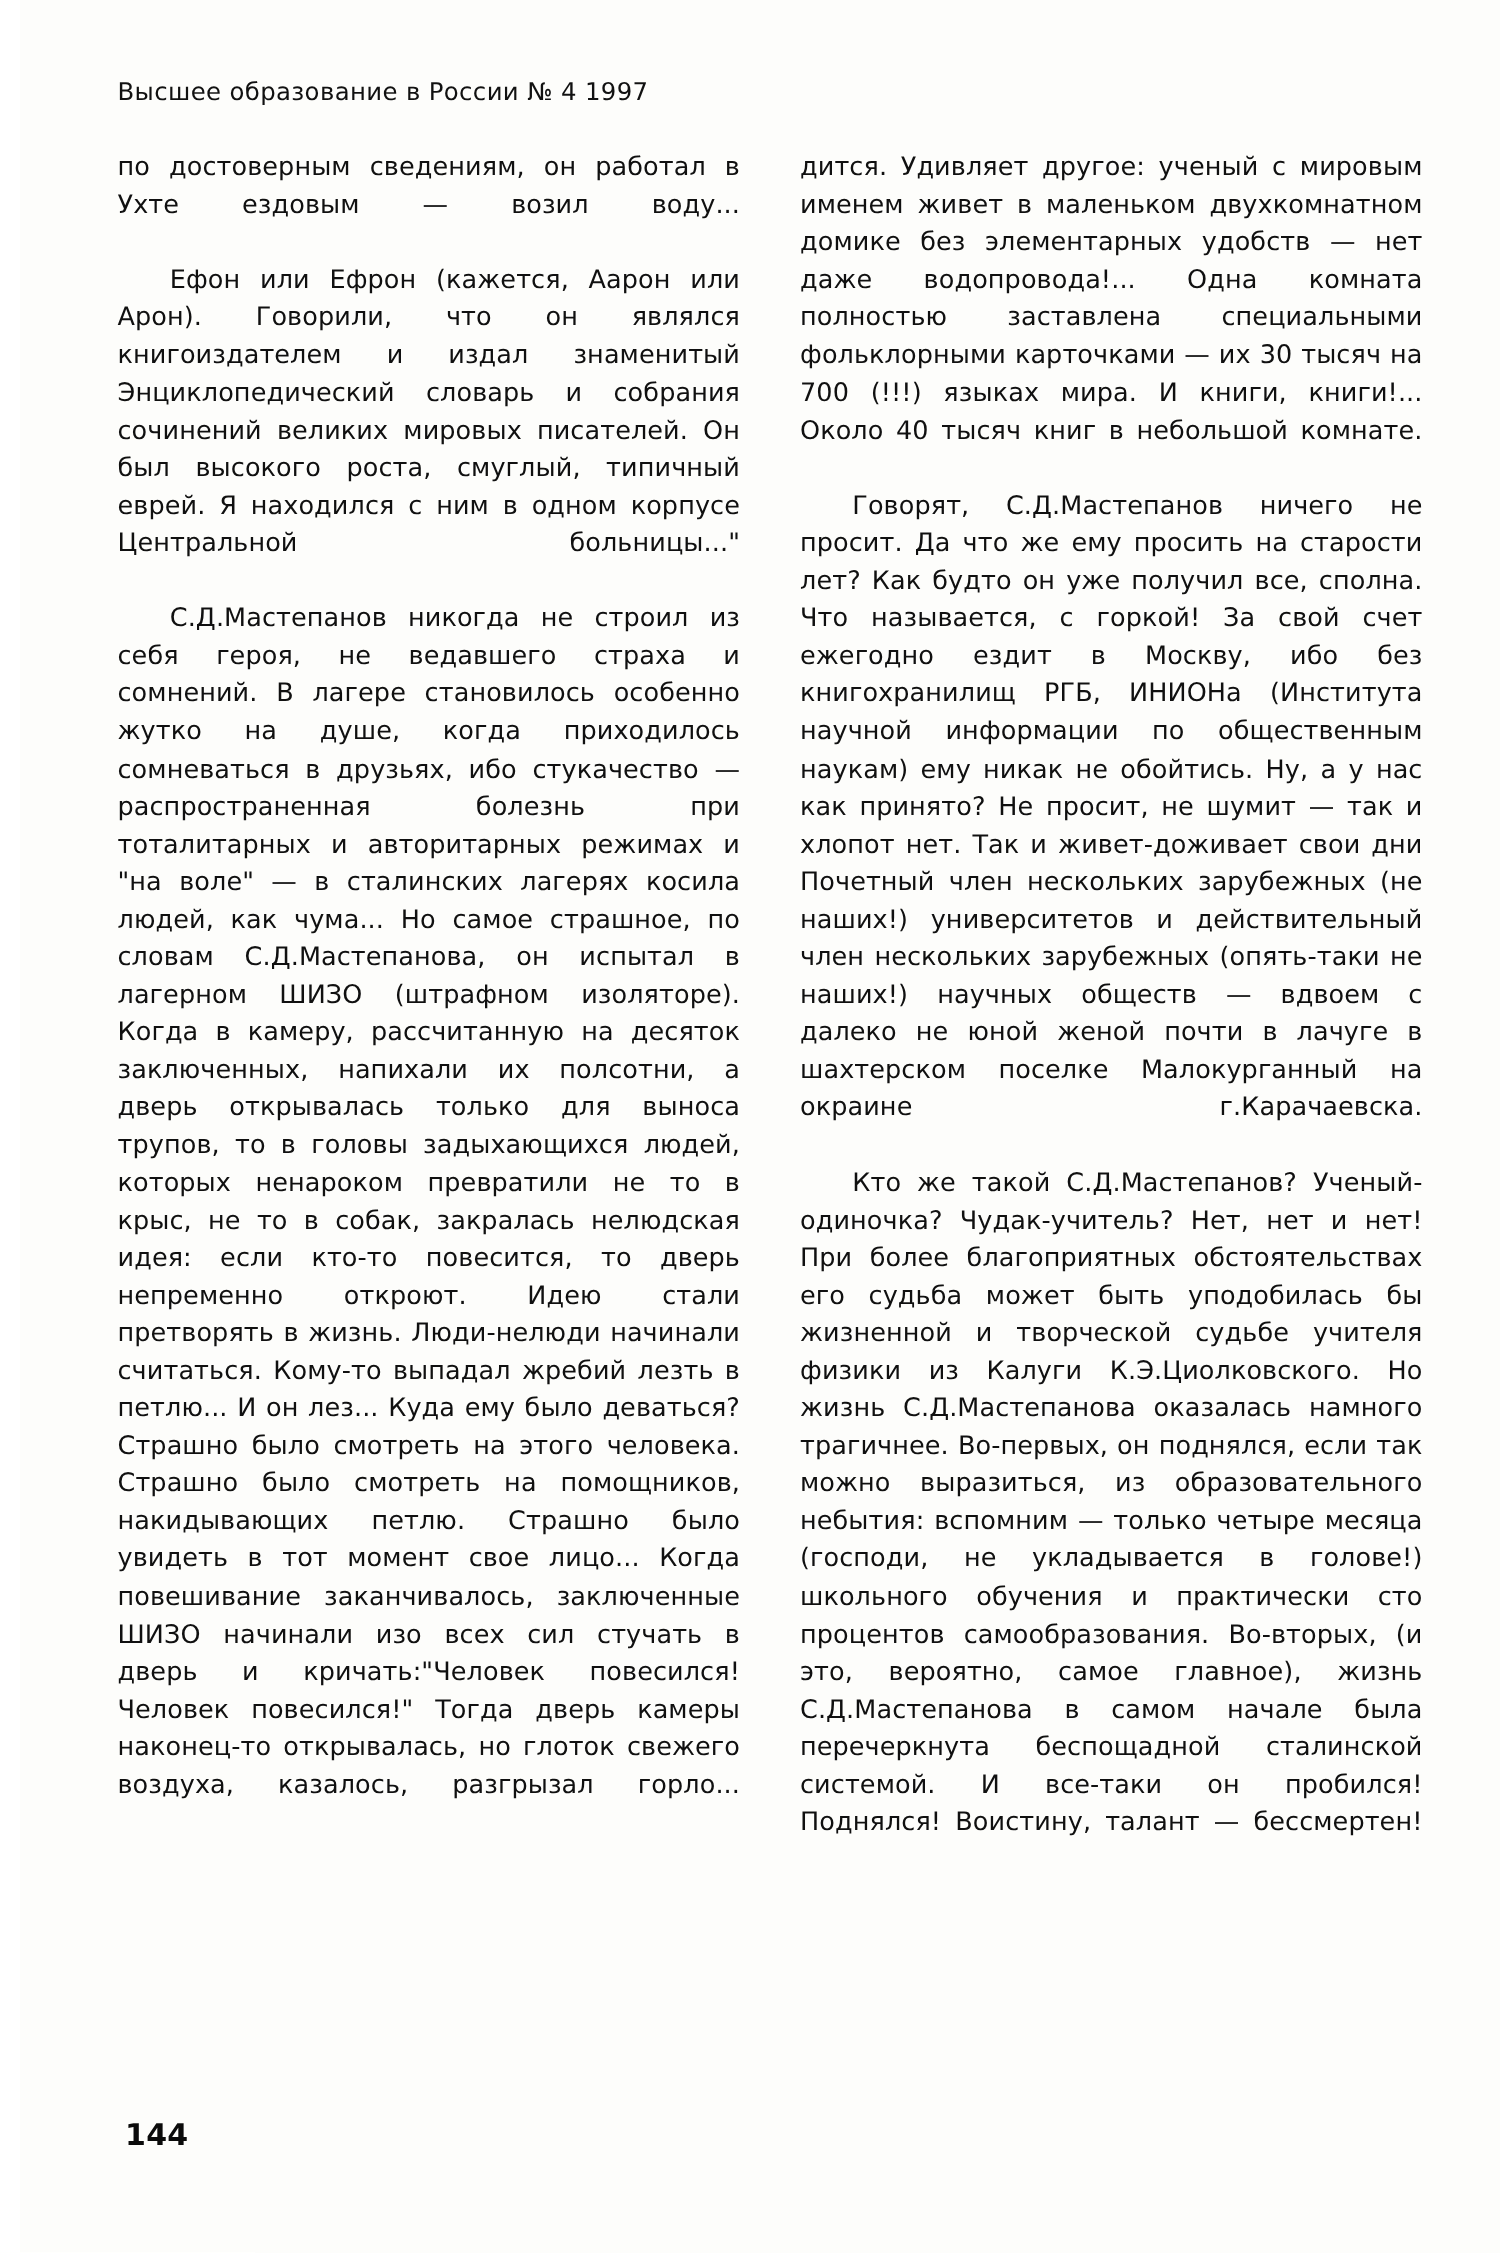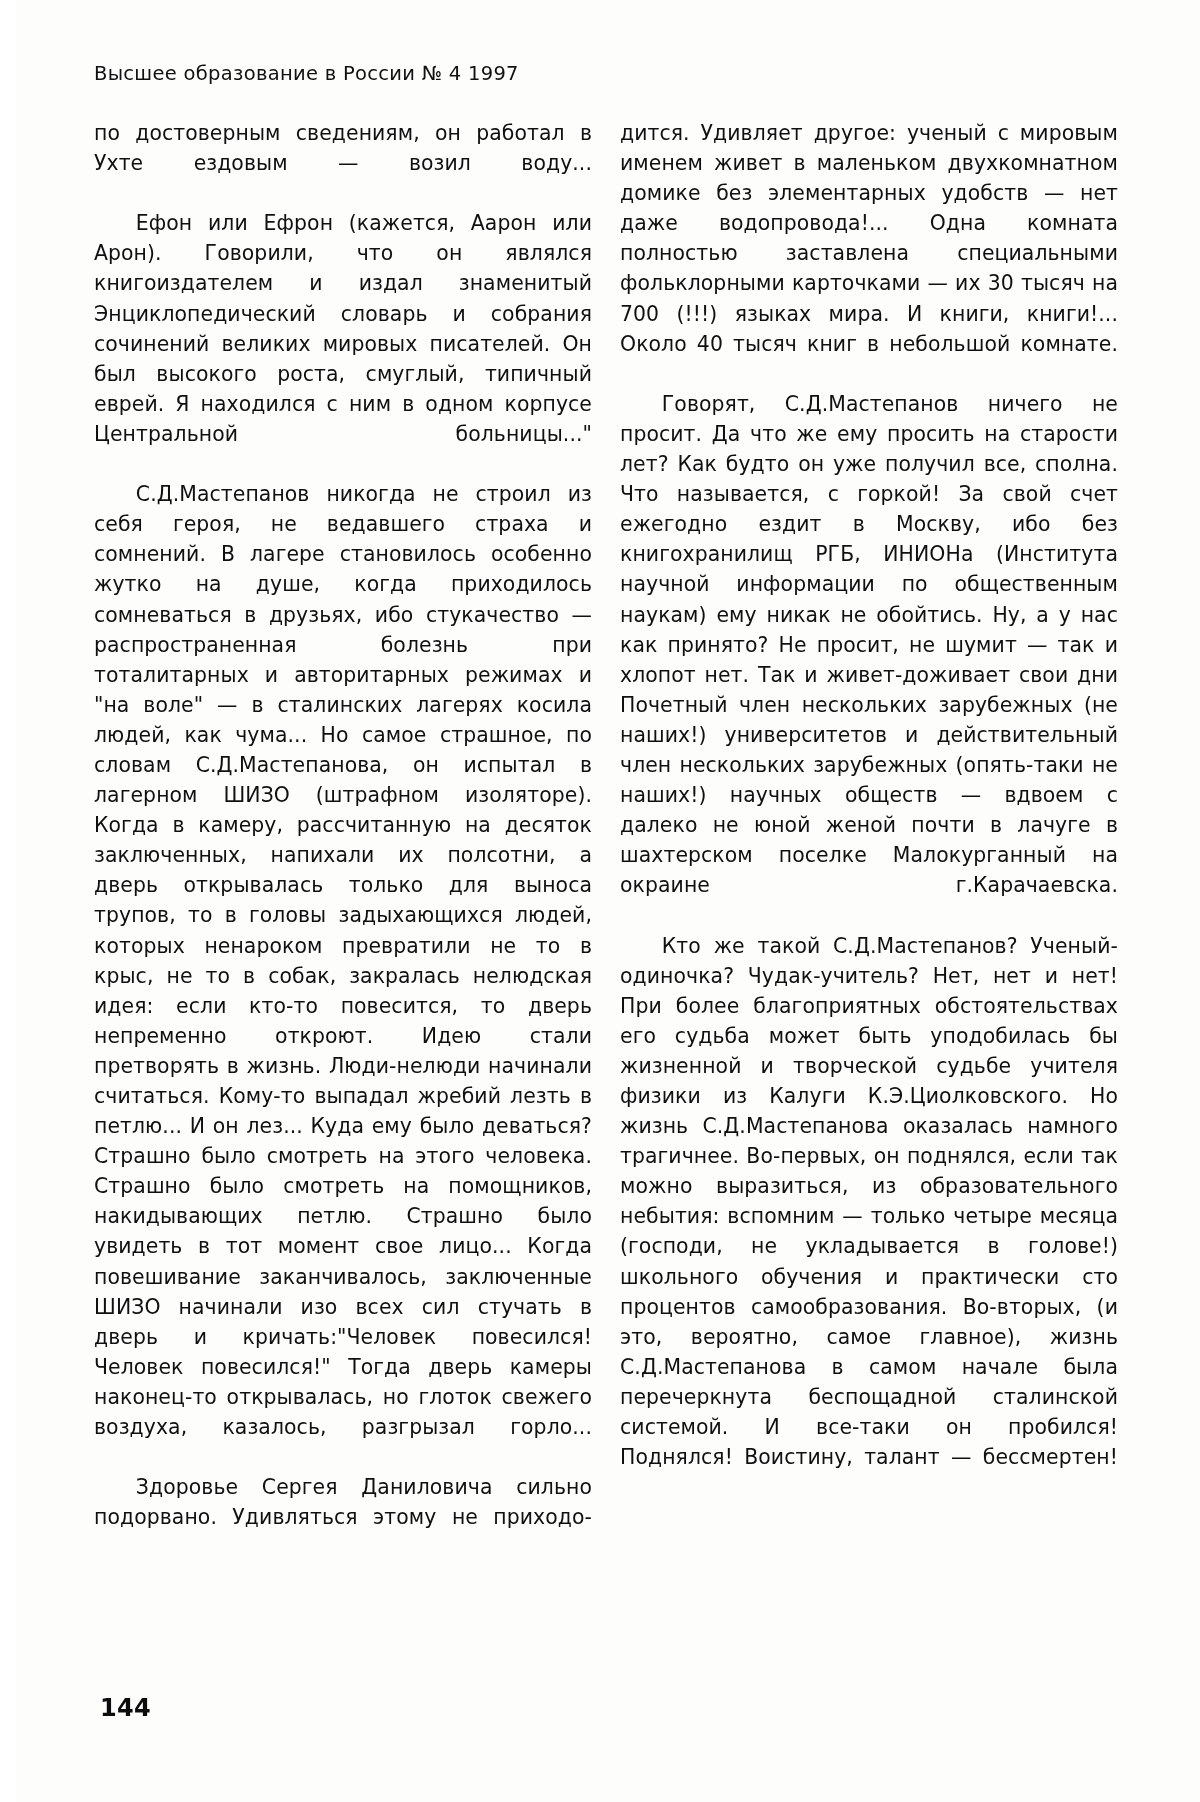--- a/index.html
+++ b/index.html
@@ -42,20 +42,21 @@
 
   
   .columns {
     position: absolute;
     left: 78px;
     top: 118px;
     width: 1044px;
     display: flex;
     flex-direction: row;
     gap: 28px;
+    justify-content: space-between;
   }
   .column {
     width: 498px;
   }
 
   .para {
     margin: 0;
     font-size: 20.4px;
     line-height: 30.1px;
     text-align: justify;
@@ -91,21 +92,20 @@
 <div class="page">
 
   <div class="running-head">Высшее образование в России № 4 1997</div>
 
   <div class="columns">
 
     <div class="column">
       <p class="para">по достоверным сведениям, он работал в Ухте ездовым — возил воду...</p>
       <p class="para indent">Ефон или Ефрон (кажется, Аарон или Арон). Говорили, что он являлся книгоиздателем и издал знаменитый Энциклопедический словарь и собрания сочинений великих мировых писателей. Он был высокого роста, смуглый, типичный еврей. Я находился с ним в одном корпусе Центральной больницы..."</p>
       <p class="para indent">С.Д.Мастепанов никогда не строил из себя героя, не ведавшего страха и сомнений. В лагере становилось особенно жутко на душе, когда приходилось сомневаться в друзьях, ибо стукачество — распространенная болезнь при тоталитарных и авторитарных режимах и "на воле" — в сталинских лагерях косила людей, как чума... Но самое страшное, по словам С.Д.Мастепанова, он испытал в лагерном ШИЗО (штрафном изоляторе). Когда в камеру, рассчитанную на десяток заключенных, напихали их полсотни, а дверь открывалась только для выноса трупов, то в головы задыхающихся людей, которых ненароком превратили не то в крыс, не то в собак, закралась нелюдская идея: если кто-то повесится, то дверь непременно откроют. Идею стали претворять в жизнь. Люди-нелюди начинали считаться. Кому-то выпадал жребий лезть в петлю... И он лез... Куда ему было деваться? Страшно было смотреть на этого человека. Страшно было смотреть на помощников, накидывающих петлю. Страшно было увидеть в тот момент свое лицо... Когда повешивание заканчивалось, заключенные ШИЗО начинали изо всех сил стучать в дверь и кричать:"Человек повесился! Человек повесился!" Тогда дверь камеры наконец-то открывалась, но глоток свежего воздуха, казалось, разгрызал горло...</p>
-      <p class="para indent">Здоровье Сергея Даниловича сильно подорвано. Удивляться этому не приходо-</p>
     </div>
 
     <div class="column">
       <p class="para">дится. Удивляет другое: ученый с мировым именем живет в маленьком двухкомнатном домике без элементарных удобств — нет даже водопровода!... Одна комната полностью заставлена специальными фольклорными карточками — их 30 тысяч на 700 (!!!) языках мира. И книги, книги!... Около 40 тысяч книг в небольшой комнате.</p>
       <p class="para indent">Говорят, С.Д.Мастепанов ничего не просит. Да что же ему просить на старости лет? Как будто он уже получил все, сполна. Что называется, с горкой! За свой счет ежегодно ездит в Москву, ибо без книгохранилищ РГБ, ИНИОНа (Института научной информации по общественным наукам) ему никак не обойтись. Ну, а у нас как принято? Не просит, не шумит — так и хлопот нет. Так и живет-доживает свои дни Почетный член нескольких зарубежных (не наших!) университетов и действительный член нескольких зарубежных (опять-таки не наших!) научных обществ — вдвоем с далеко не юной женой почти в лачуге в шахтерском поселке Малокурганный на окраине г.Карачаевска.</p>
       <p class="para indent">Кто же такой С.Д.Мастепанов? Ученый-одиночка? Чудак-учитель? Нет, нет и нет! При более благоприятных обстоятельствах его судьба может быть уподобилась бы жизненной и творческой судьбе учителя физики из Калуги К.Э.Циолковского. Но жизнь С.Д.Мастепанова оказалась намного трагичнее. Во-первых, он поднялся, если так можно выразиться, из образовательного небытия: вспомним — только четыре месяца (господи, не укладывается в голове!) школьного обучения и практически сто процентов самообразования. Во-вторых, (и это, вероятно, самое главное), жизнь С.Д.Мастепанова в самом начале была перечеркнута беспощадной сталинской системой. И все-таки он пробился! Поднялся! Воистину, талант — бессмертен!</p>
     </div>
 
   </div>
 

